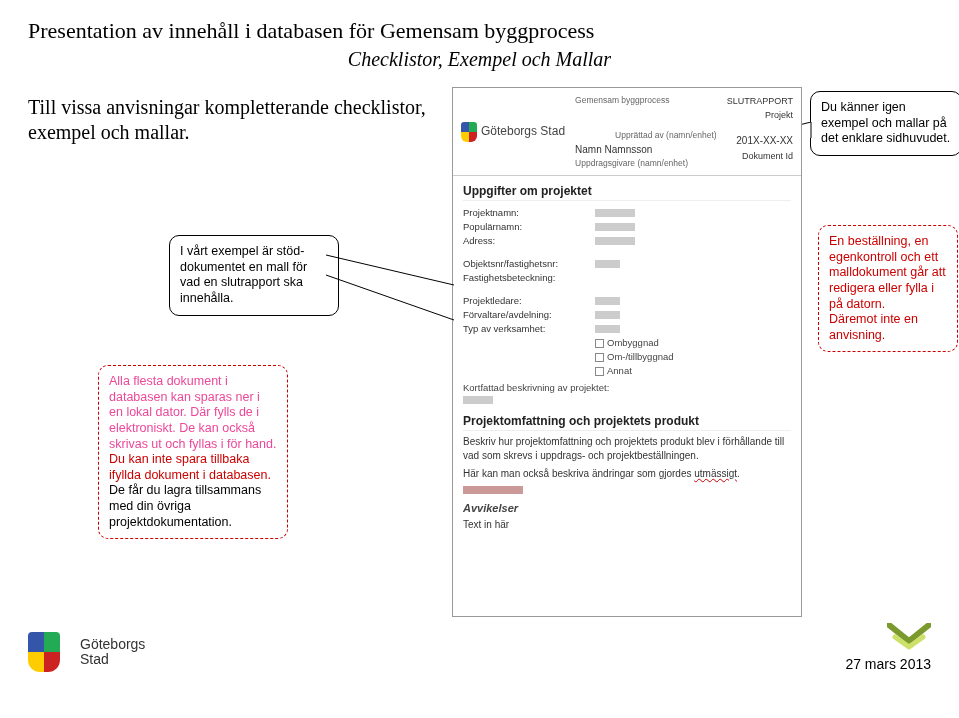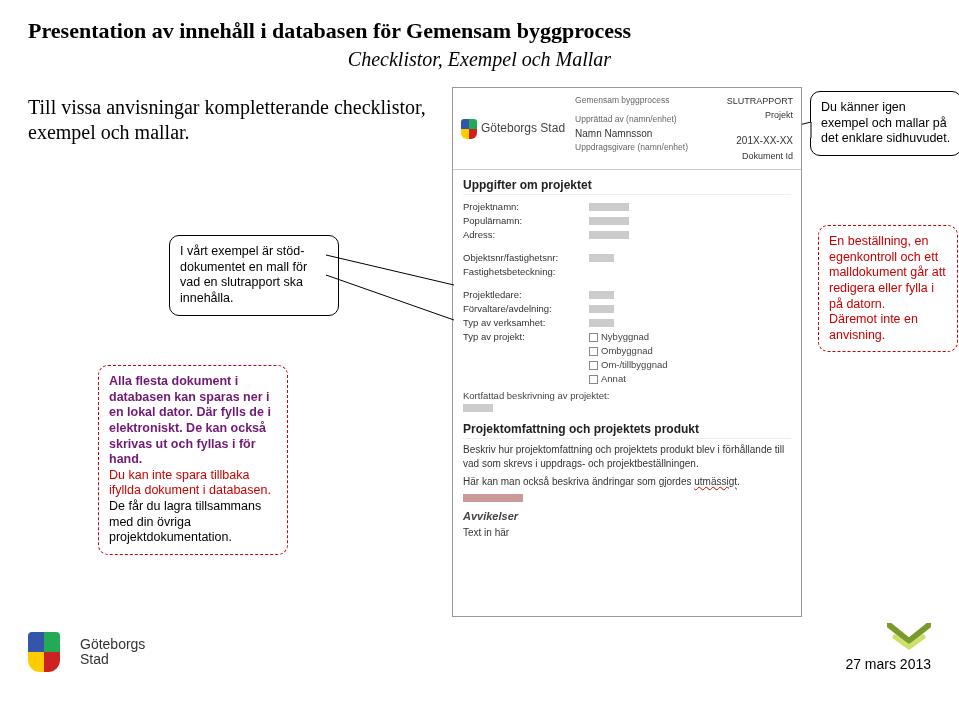--- a/index.html
+++ b/index.html
@@ -5,21 +5,21 @@
   * { box-sizing: border-box; }
   body {
     margin: 0;
     padding: 18px 28px;
     font-family: Georgia, 'Times New Roman', serif;
     background: #fff;
     color: #000;
     width: 959px;
   }
   .title {
-    font-weight: bold;
+    font-weight: normal;
     font-size: 22px;
     margin-bottom: 4px;
   }
   .subtitle {
     font-style: italic;
     text-align: center;
     font-size: 20px;
     margin-bottom: 24px;
   }
   .intro {
@@ -66,21 +66,21 @@
     width: 16px; height: 20px;
     background: conic-gradient(#2a5 0 25%, #c22 0 50%, #fc0 0 75%, #35a 0 100%);
     border-radius: 3px 3px 6px 6px;
   }
   .dp-meta { flex: 1; font-size: 8.5px; color: #666; line-height: 1.5; }
   .dp-right { font-size: 9px; text-align: right; color:#333; line-height:1.6; }
   .dp-section {
     padding: 8px 10px;
   }
   .dp-h { font-weight: bold; font-size: 12px; color:#222; margin-bottom: 6px; border-bottom:1px solid #eee; padding-bottom:2px;}
-  .dp-row { display: flex; align-items: center; margin: 3px 0; gap: 6px; font-size:9.5px;}
+  .dp-row { display: flex; align-items: center; margin: 3px 0; gap: 12px; font-size:9.5px;}
   .dp-row .lbl { width: 120px; color:#333; }
   .redact { display:inline-block; background:#ccc; height:8px; }
   .dp-h2 { font-weight:bold; font-size:12px; color:#222; margin-top:10px; border-bottom:1px solid #eee; padding-bottom:2px;}
   .dp-text { font-size:10px; color:#333; line-height:1.4; margin-top:4px; }
   .dp-avv { font-weight:bold; font-style:italic; font-size:11px; margin-top:6px; }
   .cb { display:inline-block; width:9px; height:9px; border:1px solid #888; margin-right:3px; vertical-align:middle;}
   .squig { text-decoration: underline wavy #c00; }
   
   .main-area { position: relative; height: 520px; margin-top: 8px; }
   .abs { position: absolute; }
@@ -113,21 +113,21 @@
   <div class="docpreview abs" style="left:424px; top:-8px; height:530px;">
     <div class="dp-head">
       <div class="dp-logo">
         <div class="shield"></div>
         <div style="font-size:12px; line-height:1.05;">
           <div>Göteborgs Stad</div>
         </div>
       </div>
       <div class="dp-meta">
         <div>Gemensam byggprocess</div>
-        <div style="margin-top:6px;">Upprättad av (namn/enhet)</div>
+        <div style="margin-top:22px;text-align:right;">Upprättad av (namn/enhet)</div>
         <div style="font-size:10px; color:#333;">Namn Namnsson</div>
         <div>Uppdragsgivare (namn/enhet)</div>
       </div>
       <div class="dp-right">
         <div>SLUTRAPPORT</div>
         <div>Projekt</div>
         <div style="margin-top:10px; font-size:10px;">201X-XX-XX</div>
         <div>Dokument Id</div>
       </div>
     </div>
@@ -161,24 +161,20 @@
         </div>
       <div class="dp-row">
           <span class="lbl">Förvaltare/avdelning:</span>
           <span class="redact" style="width:25px;"></span>
         </div>
       <div class="dp-row">
           <span class="lbl">Typ av verksamhet:</span>
           <span class="redact" style="width:25px;"></span>
         </div>
       <div class="dp-row">
-        <span class="lbl">Typ av projekt:</span>
-        <span><span class="cb"></span><span>Nybyggnad</span></span>
-      </div>
-      <div class="dp-row">
           <span class="lbl"></span>
           <span><span class="cb"></span><span>Ombyggnad</span></span>
         </div>
       <div class="dp-row">
           <span class="lbl"></span>
           <span><span class="cb"></span><span>Om-/tillbyggnad</span></span>
         </div>
       <div class="dp-row">
           <span class="lbl"></span>
           <span><span class="cb"></span><span>Annat</span></span>
@@ -204,21 +200,21 @@
   <div class="callout abs" style="left:141px; top:140px; width:170px;">
     <span>I vårt exempel är stöd-dokumentet en mall för vad en slutrapport ska innehålla.</span>
   </div>
 
   <svg class="abs" style="left:298px; top:150px;" width="130" height="80">
     <line x1="0" y1="10" x2="128" y2="40" stroke="#000" stroke-width="1"></line>
     <line x1="0" y1="30" x2="128" y2="75" stroke="#000" stroke-width="1"></line>
   </svg>
 
   <div class="callout dashed abs" style="left:70px; top:270px; width:190px;">
-    <span style="color:#701a75;font-weight:bold;">Alla flesta dokument i databasen kan sparas ner i en lokal dator. Där fylls de i elektroniskt. De kan också skrivas ut och fyllas i för hand.</span>
+    <span style="color:#ec4899;">Alla flesta dokument i databasen kan sparas ner i en lokal dator. Där fylls de i elektroniskt. De kan också skrivas ut och fyllas i för hand.</span>
     <br>
     <span>Du kan inte spara tillbaka ifyllda dokument i databasen.</span>
     <span style="color:#000;"> </span>
     <span style="color:#000;">De får du lagra tillsammans med din övriga projektdokumentation.</span>
   </div>
 
   <div class="callout dashed abs" style="left:790px; top:130px; width:140px;">
     <span>En beställning, en egenkontroll och ett malldokument går att redigera eller fylla i på datorn.</span>
     <br>
     <span>Däremot inte en anvisning.</span>

